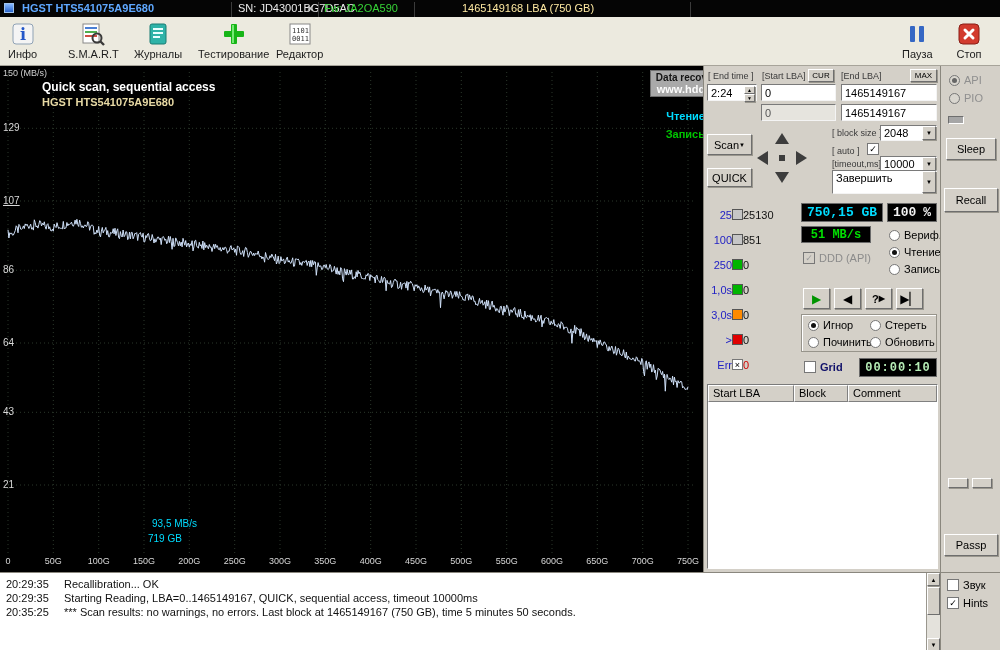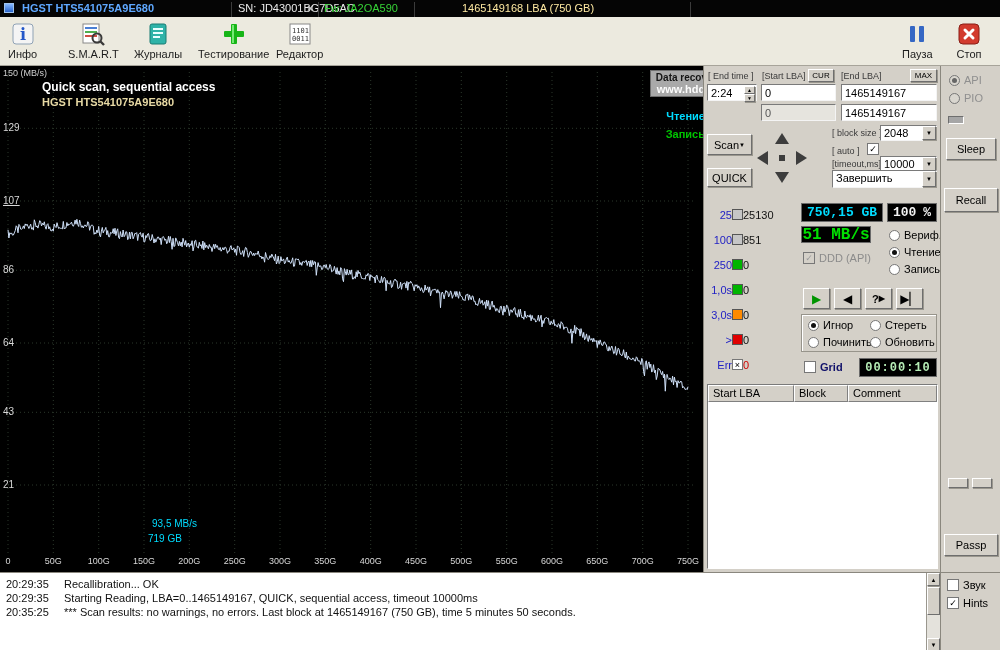--- a/index.html
+++ b/index.html
@@ -302,21 +302,21 @@
       <span class="ctext">2048</span>
       <span class="ca b3">▼</span>
     </div>
     <span class="p-lbl" style="left:128px;top:80px">[ auto ]</span>
     <span class="cb" style="position:absolute;left:163px;top:77px">✓</span>
     <span class="p-lbl" style="left:128px;top:93px">[timeout,ms]</span>
     <div class="combo sunk" style="left:176px;top:90px;width:57px;height:16px">
       <span class="ctext">10000</span>
       <span class="ca b3">▼</span>
     </div>
-    <div class="combo sunk" style="left:128px;top:104px;width:105px;height:18px">
+    <div class="combo sunk" style="left:128px;top:104px;width:105px;height:24px">
       <span class="ctext">Завершить</span>
       <span class="ca b3">▼</span>
     </div>
 
     <div class="cnt-row" style="top:142px">
       <span class="cl">25</span>
       <span class="sq" style="background: rgb(198, 198, 198);"></span>
       <span class="cv">25130</span>
     </div>
     <div class="cnt-row" style="top:167px">
@@ -348,21 +348,21 @@
       <span class="cl">Err</span>
       <span class="cb" style="width:11px;height:11px">×</span>
       <span class="cv" style="color:#d00000">0</span>
     </div>
 
     <div class="lcd" style="left:97px;top:137px;width:82px;height:19px;color:#00dcff;font-size:13px">750,15 GB</div>
     <div class="lcd" style="left:183px;top:137px;width:50px;height:19px;color:#f2f2f2;font-size:13px;justify-content:space-between;padding:0 5px">
       <span>100</span>
       <span>%</span>
     </div>
-    <div class="lcd" style="left:97px;top:160px;width:70px;height:17px;color:#00e000;font-size:16px">51 MB/s</div>
+    <div class="lcd" style="left:97px;top:160px;width:70px;height:17px;color:#00e000;font-size:12px">51 MB/s</div>
 
     <div class="rrow" style="left:185px;top:163px">
       <span class="rd"></span>
       <span>Вериф.</span>
     </div>
     <div class="rrow" style="left:185px;top:180px">
       <span class="rd on"></span>
       <span>Чтение</span>
     </div>
     <div class="rrow" style="left:185px;top:197px">

